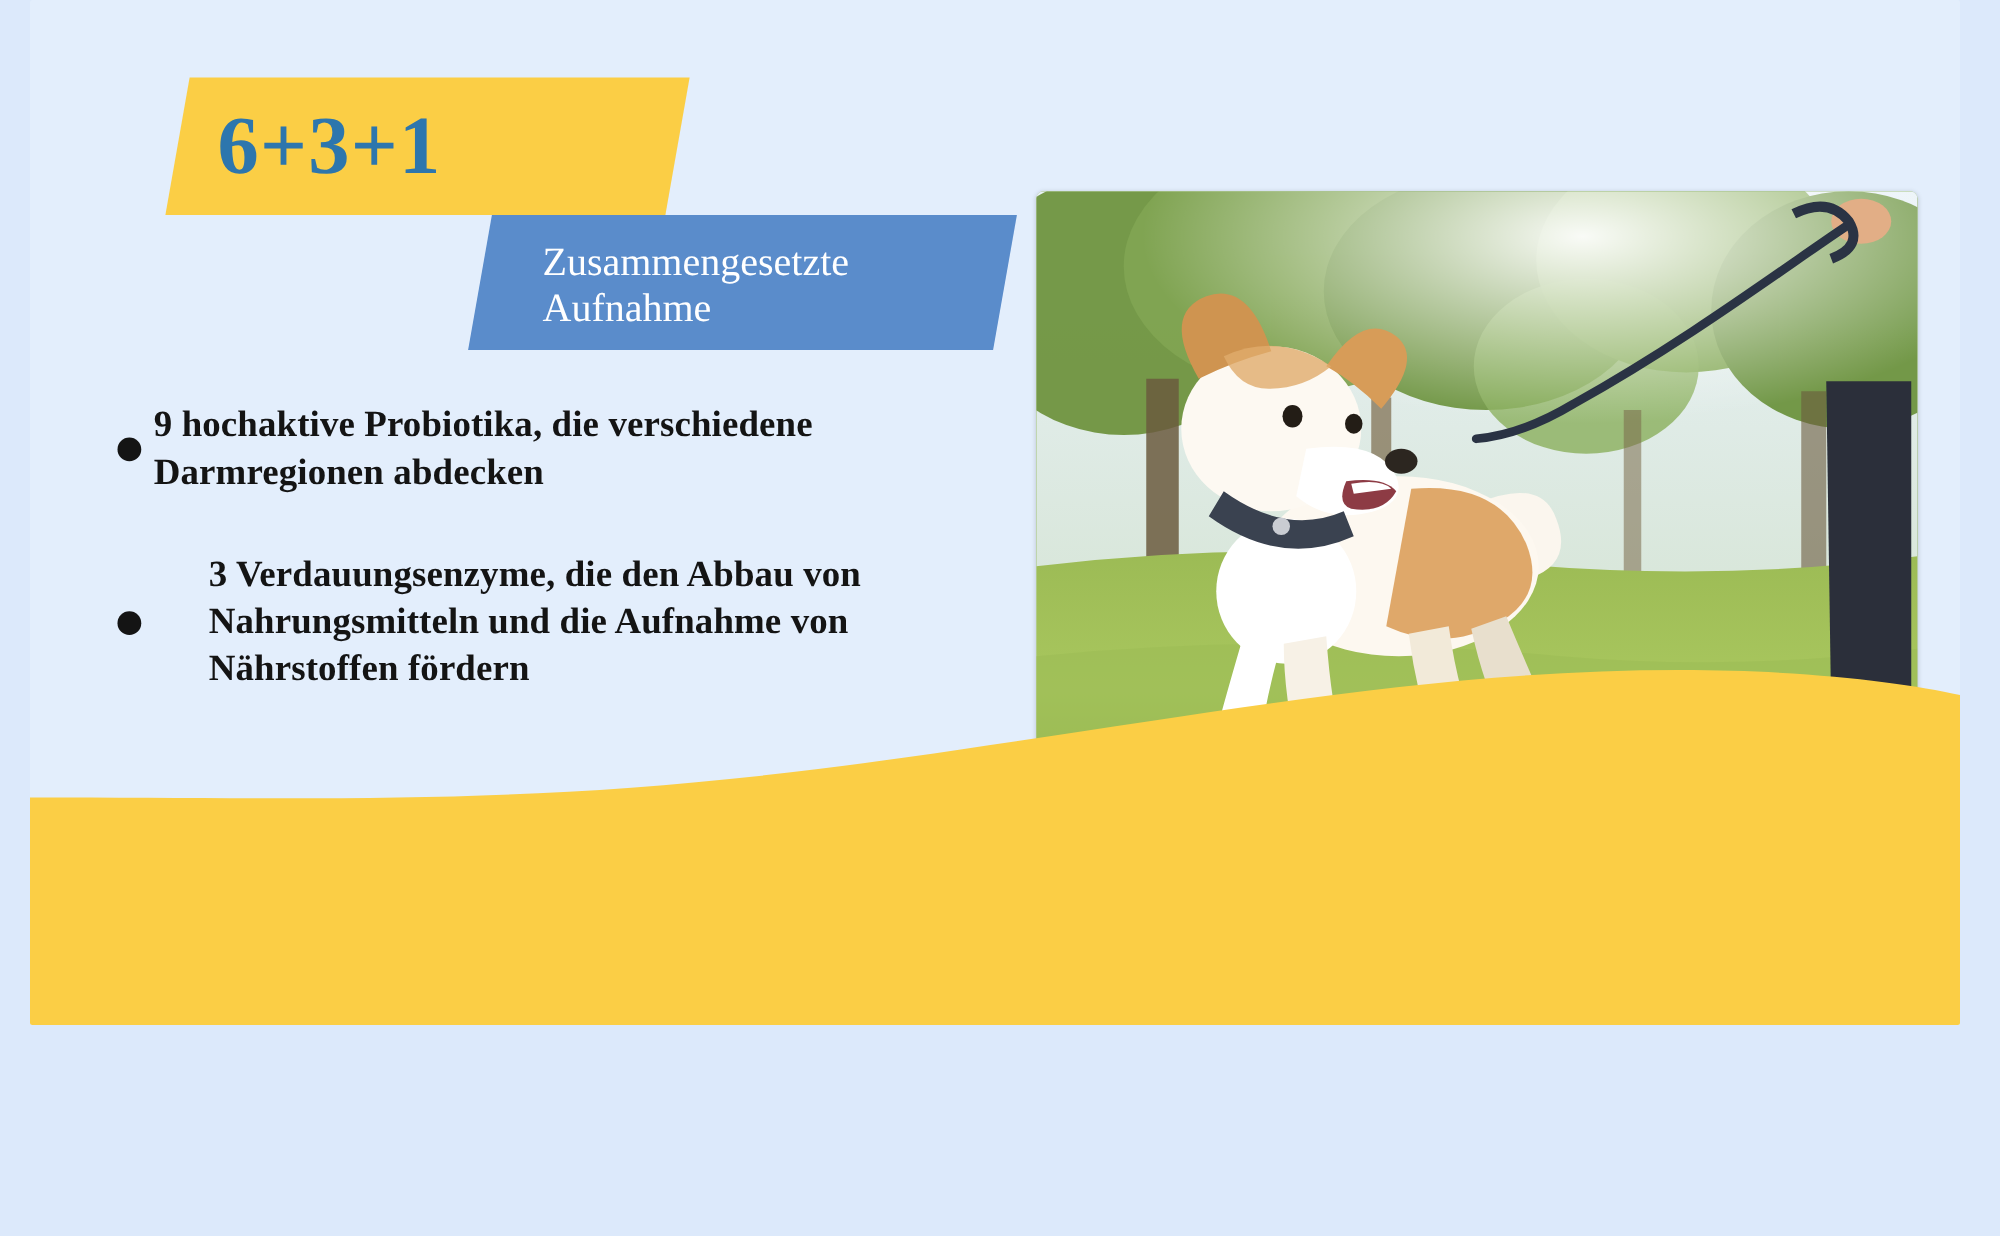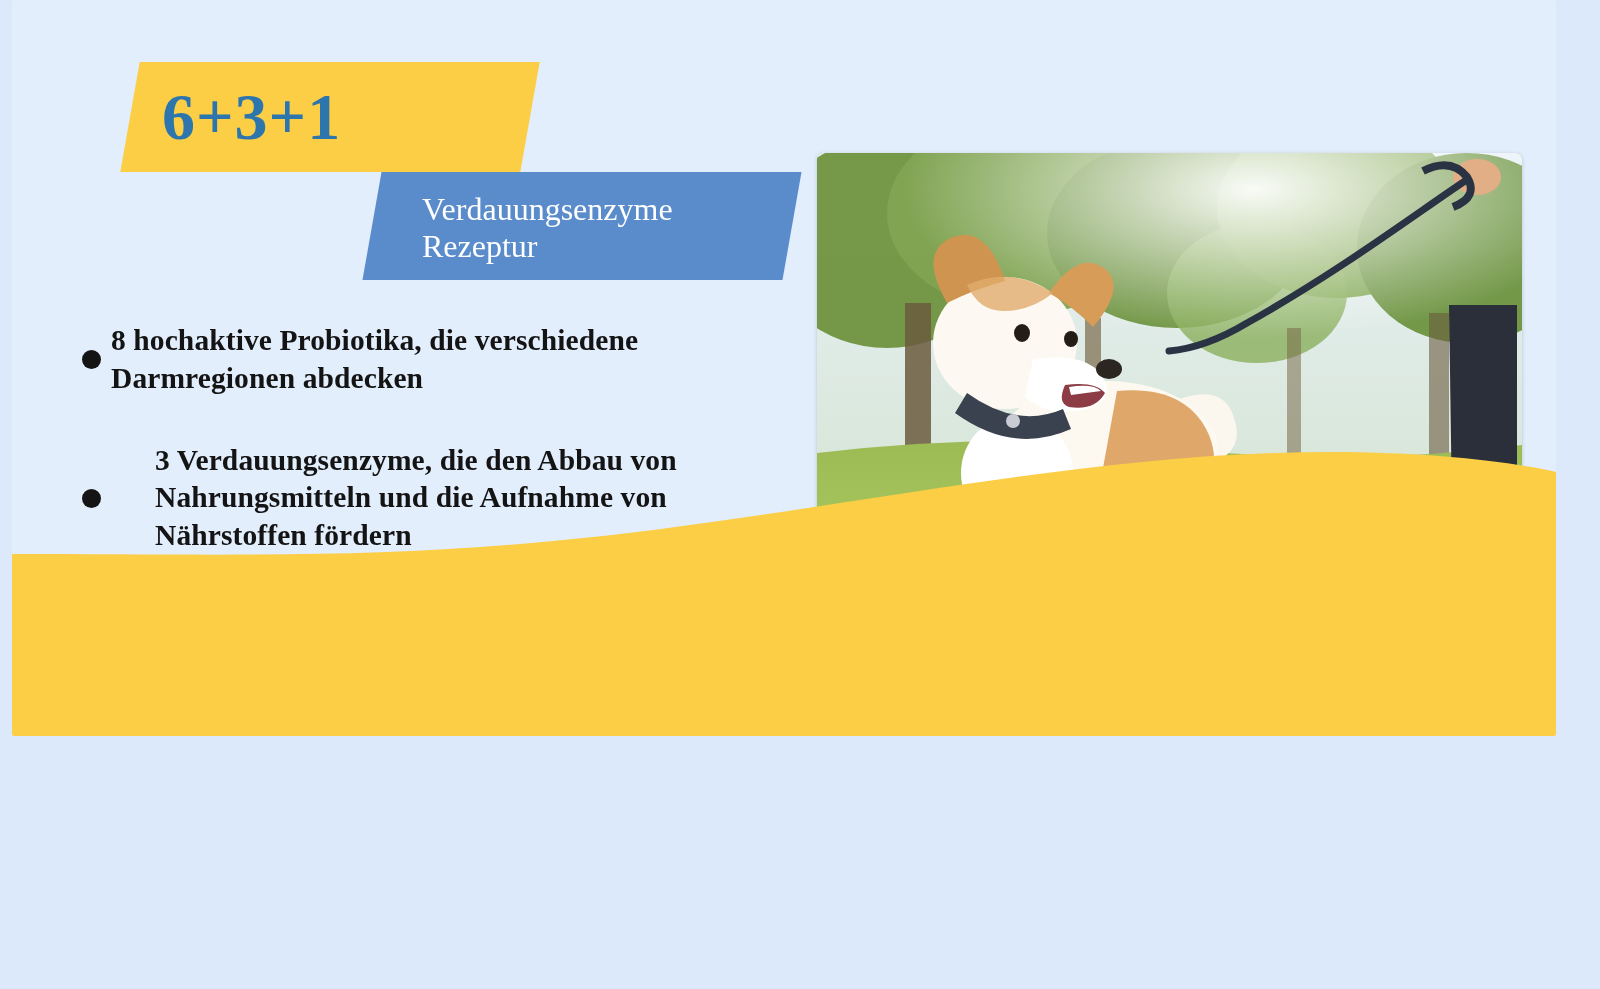--- a/index.html
+++ b/index.html
@@ -18,24 +18,24 @@
     position: relative;
     width: 1600px;
     height: 989px;
     background: #dce9fb;
     overflow: hidden;
   }
 
   
   .slide-inner {
     position: absolute;
-    left: 12px;
+    left: 24px;
     top: 0px;
     width: 1544px;
-    height: 736px;
+    height: 820px;
     background: #e3eefc;
     border-radius: 2px;
     overflow: hidden;
   }
 
   
   .title-badge {
     position: absolute;
     left: 118px;
     top: 62px;
@@ -149,28 +149,28 @@
 <body>
 
 <div class="slide">
   <div class="slide-inner">
 
     <div class="title-badge"></div>
     <div class="title-badge-text">6+3+1</div>
 
     <div class="subtitle-badge"></div>
     <div class="subtitle-text">
-      <span>Verdauungsenzyme</span>
-      <span>Rezeptur</span>
+      <span>Zusammengesetzte</span>
+      <span>Aufnahme</span>
     </div>
 
     <div class="bullets">
       <div class="bullet-item b1">
         <span class="bullet-dot"></span>
-        <span class="bullet-text"> 8 hochaktive Probiotika, die verschiedene Darmregionen abdecken</span>
+        <span class="bullet-text"> 9 hochaktive Probiotika, die verschiedene Darmregionen abdecken</span>
       </div>
       <div class="bullet-item b2">
         <span class="bullet-dot"></span>
         <span class="bullet-text"> 3 Verdauungsenzyme, die den Abbau von Nahrungsmitteln und die Aufnahme von Nährstoffen fördern</span>
       </div>
     </div>
 
     <div class="photo">
       <svg viewBox="0 0 705 492" preserveAspectRatio="none" role="img">
         <defs>

